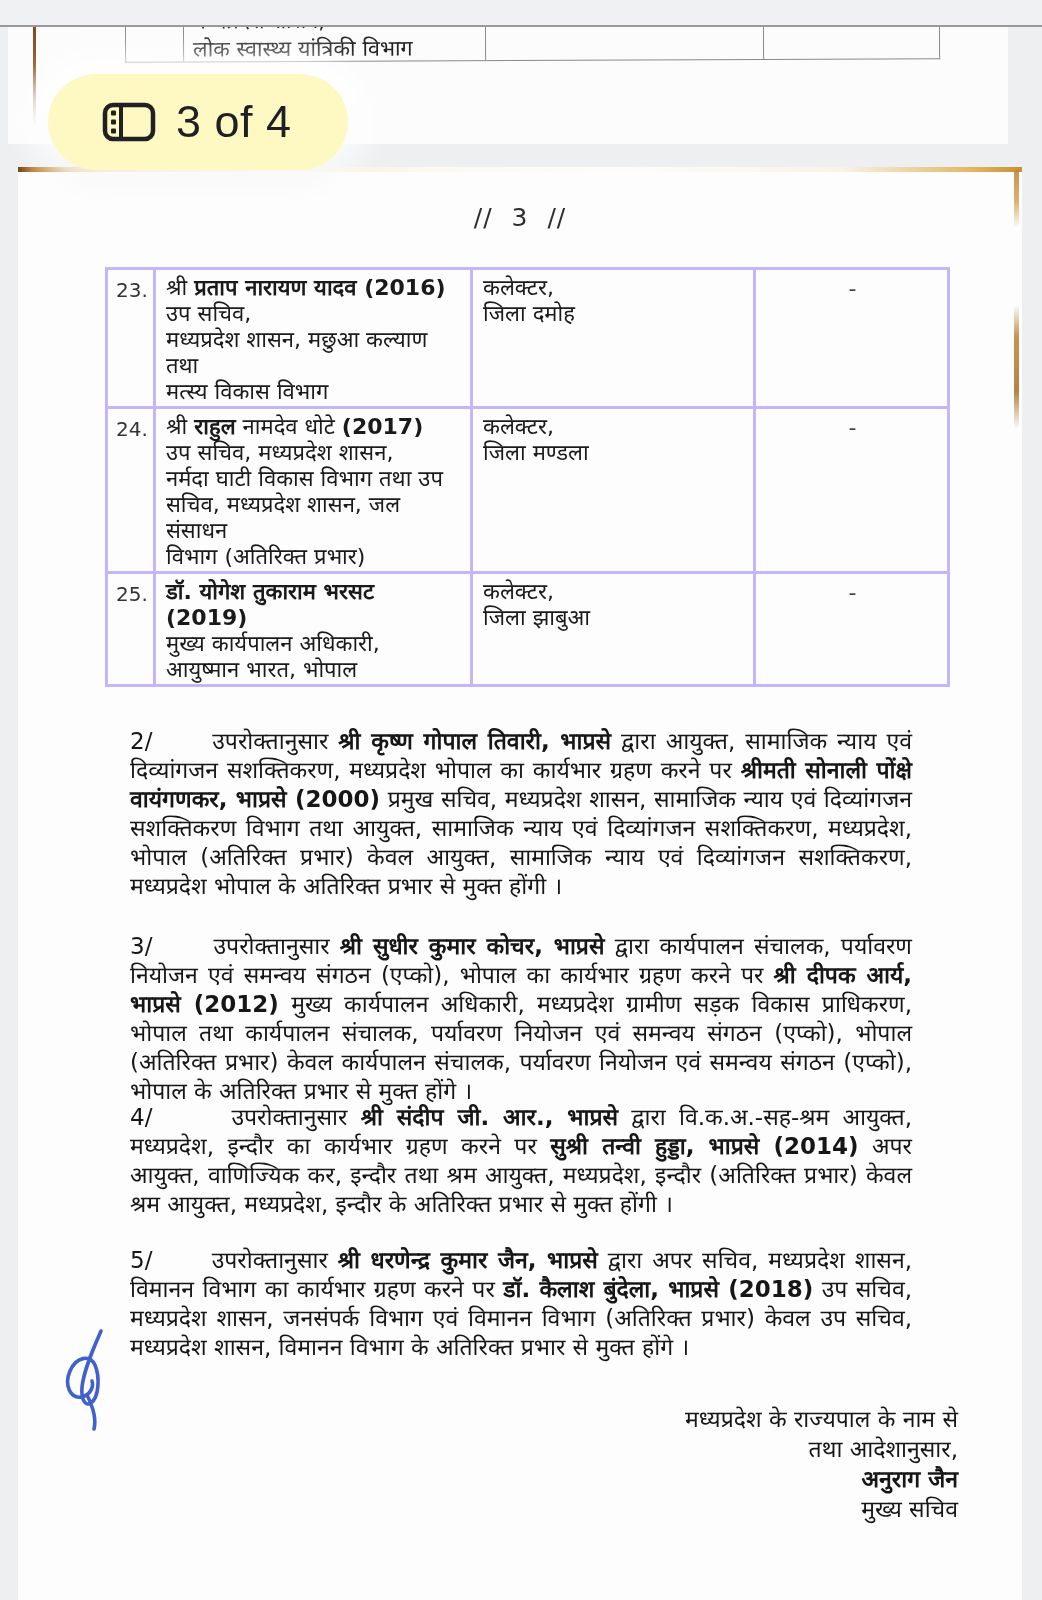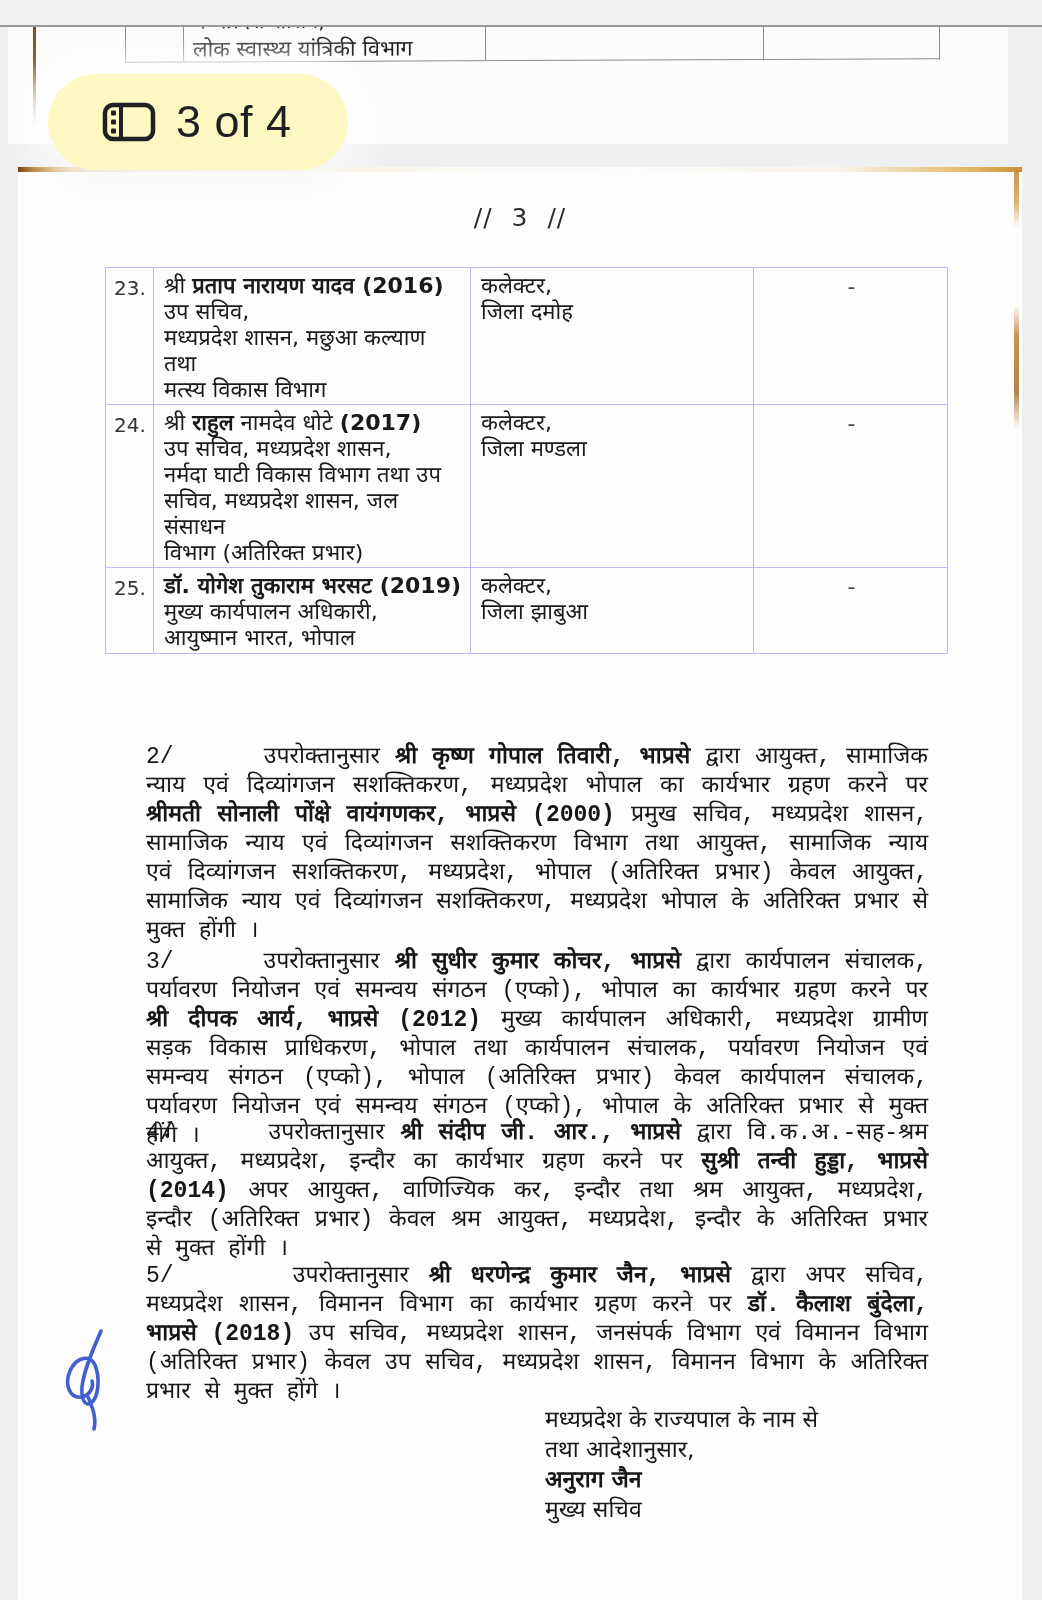--- a/index.html
+++ b/index.html
@@ -32,29 +32,29 @@
   
   .page3{left:18px;top:167px;width:1004px;height:1433px;background:#fdfdfd;overflow:hidden;z-index:2;}
   .gold-top{left:0;top:0;width:100%;height:5px;
     background:linear-gradient(90deg,#6e3f16 0%,#b5772c 1.5%,#d8a554 5%,#ecd9a8 14%,#f7efd7 25%,rgba(247,240,220,0.22) 45%,rgba(247,240,220,0.10) 62%,rgba(240,225,195,0.35) 82%,#e3b763 95%,#c98f33 100%);}
   .gold-right{width:5px;border-radius:3px;opacity:.85;}
   .gr1{left:996px;top:3px;height:58px;background:linear-gradient(180deg,#c08134 0%,#d8a554 55%,rgba(216,165,84,0) 100%);}
   .gr2{left:996px;top:138px;height:124px;background:linear-gradient(180deg,rgba(192,129,52,0) 0%,#c08134 25%,#a96f26 70%,rgba(169,111,38,0) 100%);}
   .page-num{left:0;top:36px;width:100%;text-align:center;font-size:25px;color:#2e2e2e;word-spacing:10px;letter-spacing:1px;}
   
   .main-table{left:87px;top:100px;width:842px;border-collapse:collapse;table-layout:fixed;}
-  .main-table td{border:1px solid #c4b5fd;vertical-align:top;padding:5px 8px 1px 10px;font-size:22px;line-height:26px;color:#1a1a1a;}
+  .main-table td{border:3px solid #c4b5fd;vertical-align:top;padding:5px 8px 1px 10px;font-size:22px;line-height:26px;color:#1a1a1a;}
   .main-table .sno{font-size:20px;color:#333;padding-left:8px;padding-top:7px;}
   .main-table .remark{text-align:center;padding-top:6px;color:#444;}
   .main-table tr.r1{height:110px;} .main-table tr.r2{height:145px;} .main-table tr.r3{height:86px;} .main-table tr.r4{height:83px;}
   .b{font-weight:bold;}
   
-  .para{left:112px;width:782px;margin:16px;text-align:justify;font-size:23px;line-height:29px;color:#161616;font-family:Liberation Mono, monospace;}
+  .para{left:112px;width:782px;margin:0;text-align:justify;font-size:23px;line-height:29px;color:#161616;}
   
-  .sig{left:527px;top:1237px;width:390px;text-align:left;font-size:23px;line-height:30px;color:#161616;}
+  .sig{left:550px;top:1237px;width:390px;text-align:right;font-size:23px;line-height:30px;color:#161616;}
   
   .scribble{left:36px;top:1158px;width:75px;height:110px;}
 </style>
 </head>
 <body>
 
 <div class="abs top-strip"></div>
 
 <div class="abs page2">
   <div class="abs page2-edge"></div>

